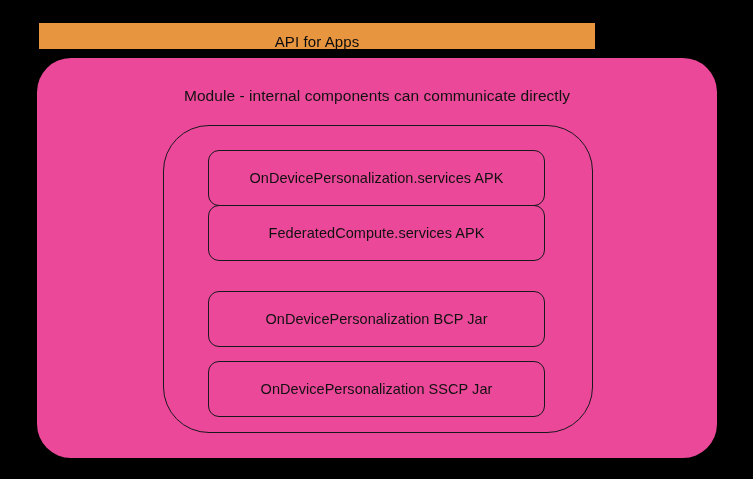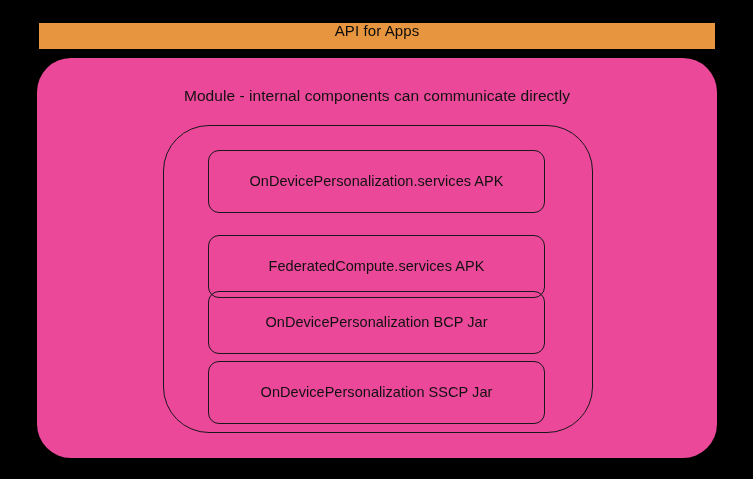--- a/index.html
+++ b/index.html
@@ -21,25 +21,25 @@
     width: 753px;
     height: 479px;
     background: #000000;
   }
 
   
   .api-bar {
     position: absolute;
     left: 39px;
     top: 23px;
-    width: 676px;
+    width: 556px;
     height: 26px;
     background: #e8953f;
     display: flex;
-    align-items: flex-start;
+    align-items: flex-end;
     justify-content: center;
   }
   .api-bar-label {
     font-size: 15px;
     color: #0c0c0c;
     letter-spacing: 0.1px;
     line-height: 1;
     white-space: nowrap;
   }
 
@@ -77,39 +77,39 @@
     border-radius: 46px;
     background: transparent;
     box-sizing: border-box;
   }
 
   
   .card {
     position: absolute;
     left: 171px;  
     width: 337px; 
-    height: 63px;
+    height: 56px;
     border: 1.3px solid #16181c;
     border-radius: 11px;
     background: transparent;
     box-sizing: border-box;
     display: flex;
     align-items: center;
     justify-content: center;
   }
   .card-label {
     font-size: 14.5px;
     color: #111111;
     line-height: 1;
     letter-spacing: 0.05px;
     white-space: nowrap;
   }
 
   .card-0 { top: 92px;  }  
-  .card-1 { top: 177px; }  
+  .card-1 { top: 147px; }  
   .card-2 { top: 233px; text-align: right; }  
   .card-3 { top: 303px; }  
 </style>
 </head>
 <body>
 
 <div id="canvas">
 
   <div class="api-bar">
     <span class="api-bar-label">API for Apps</span>

